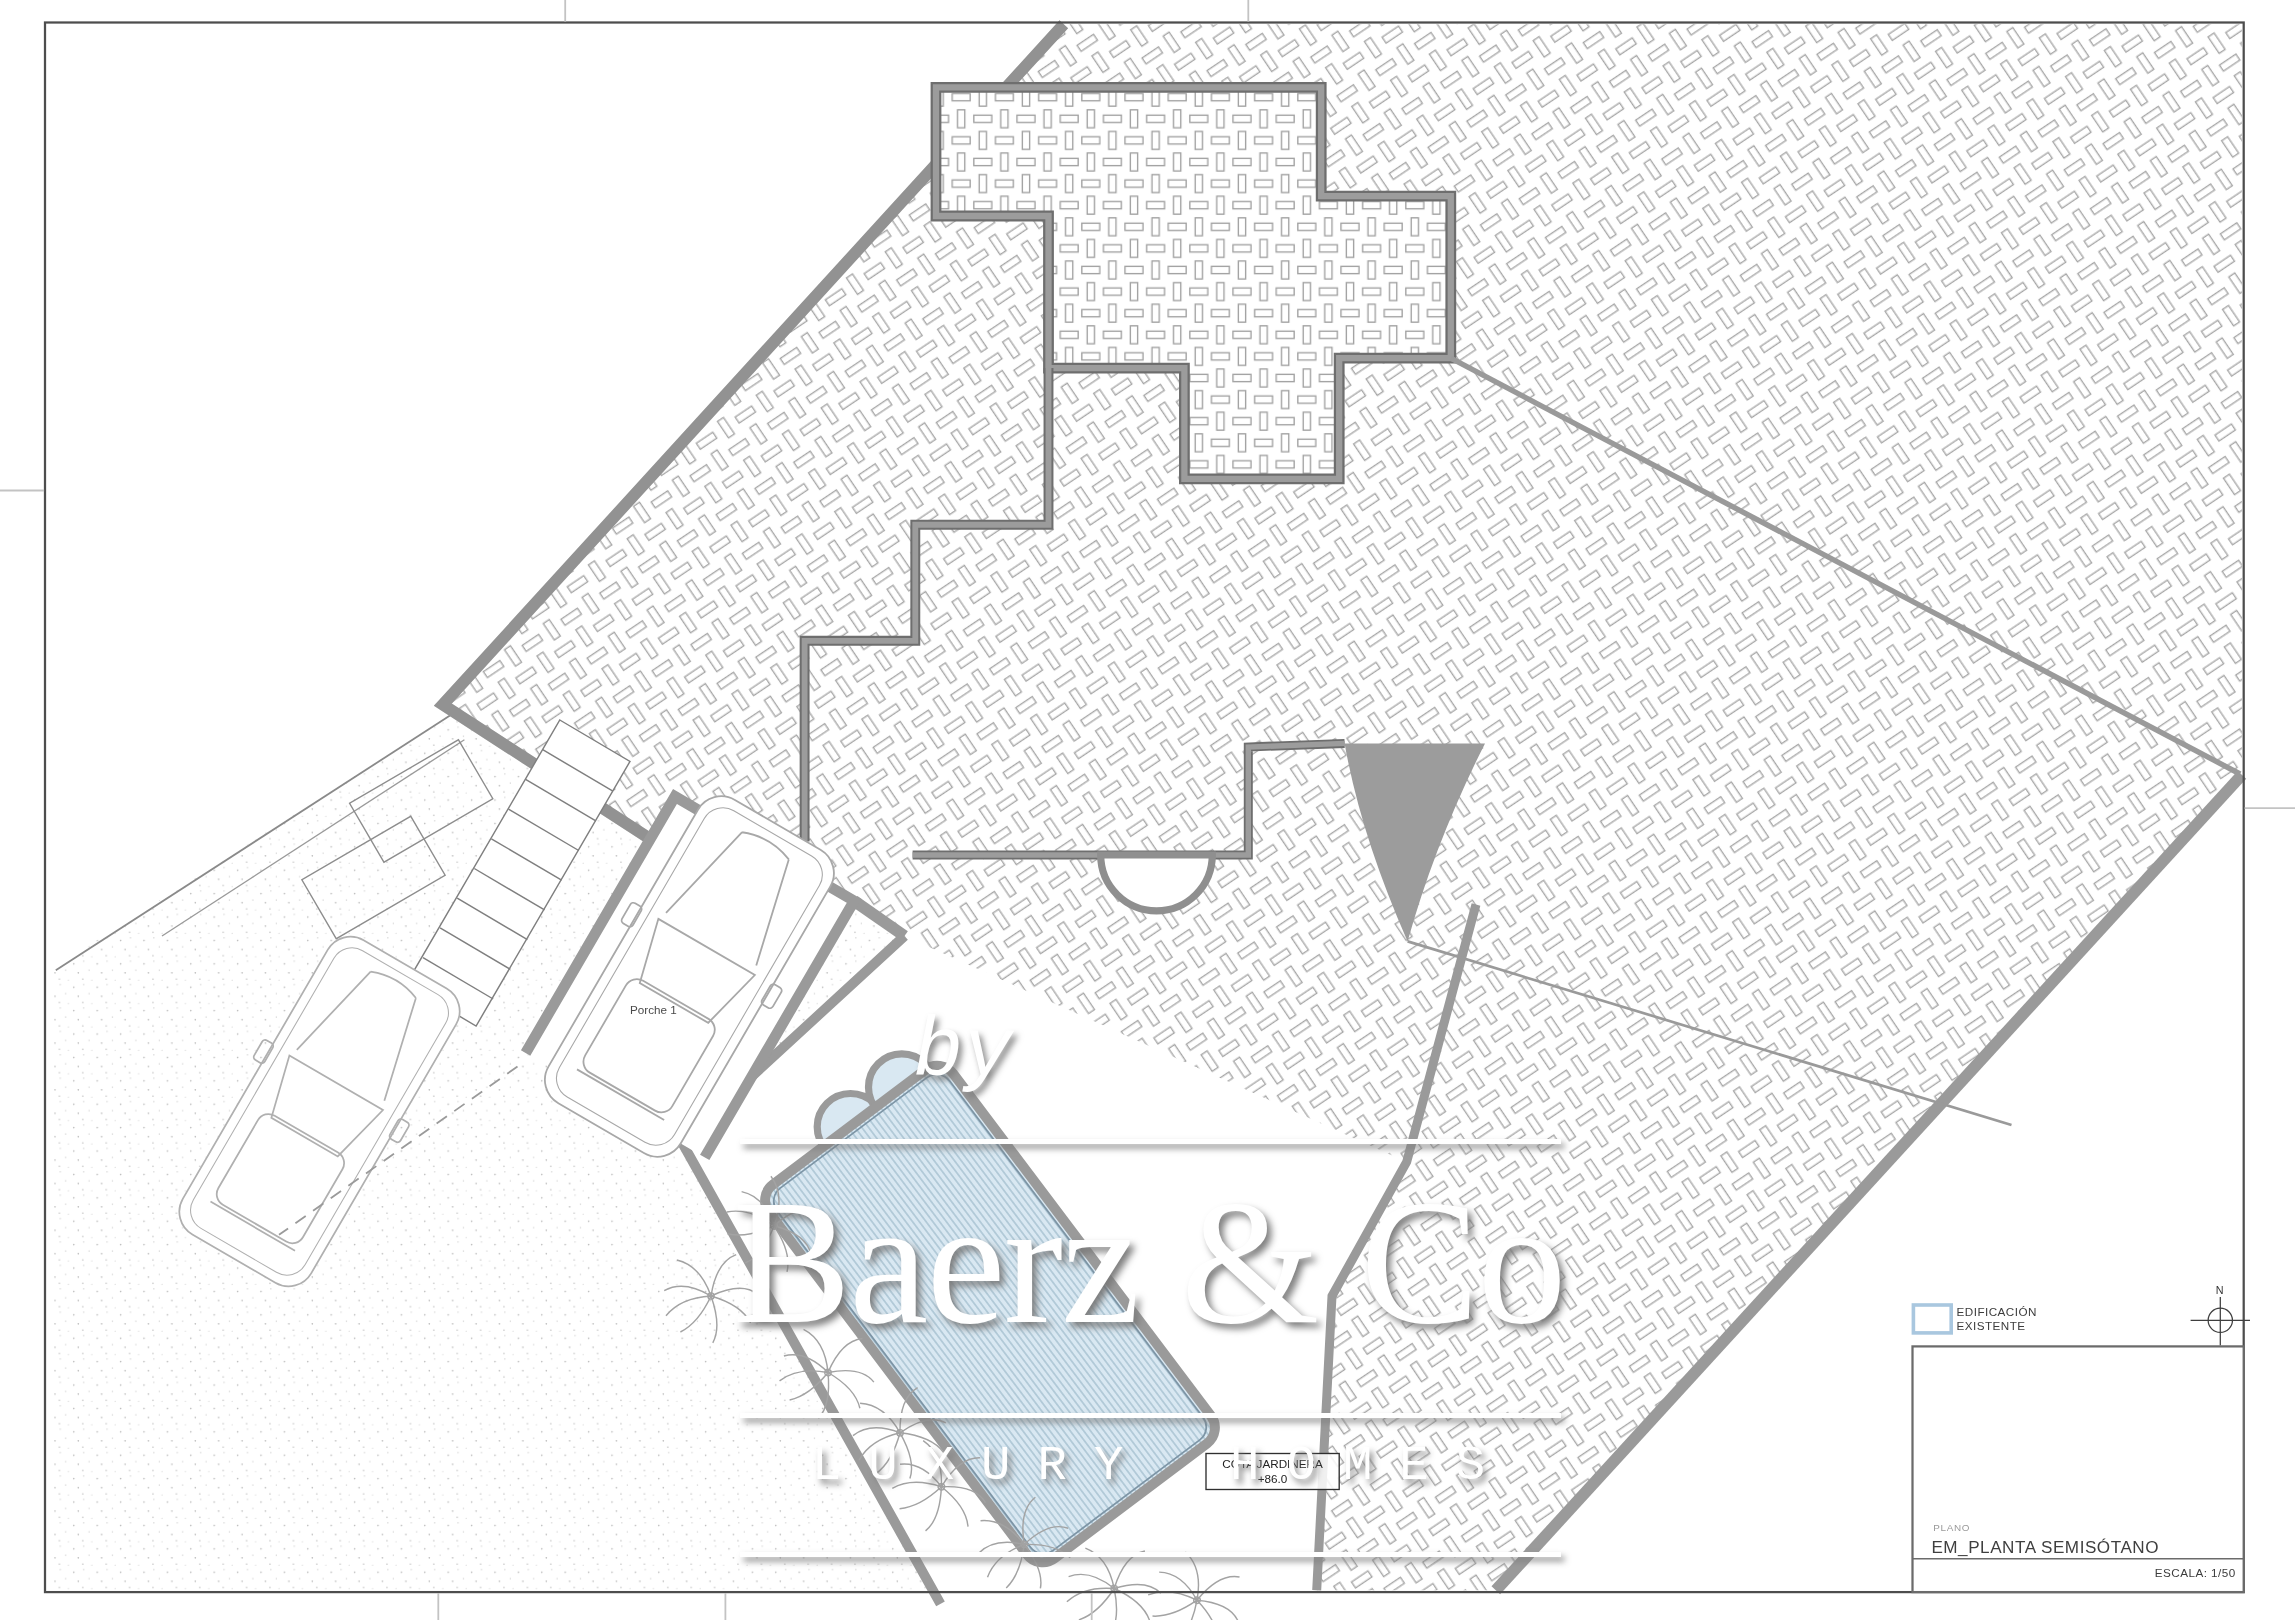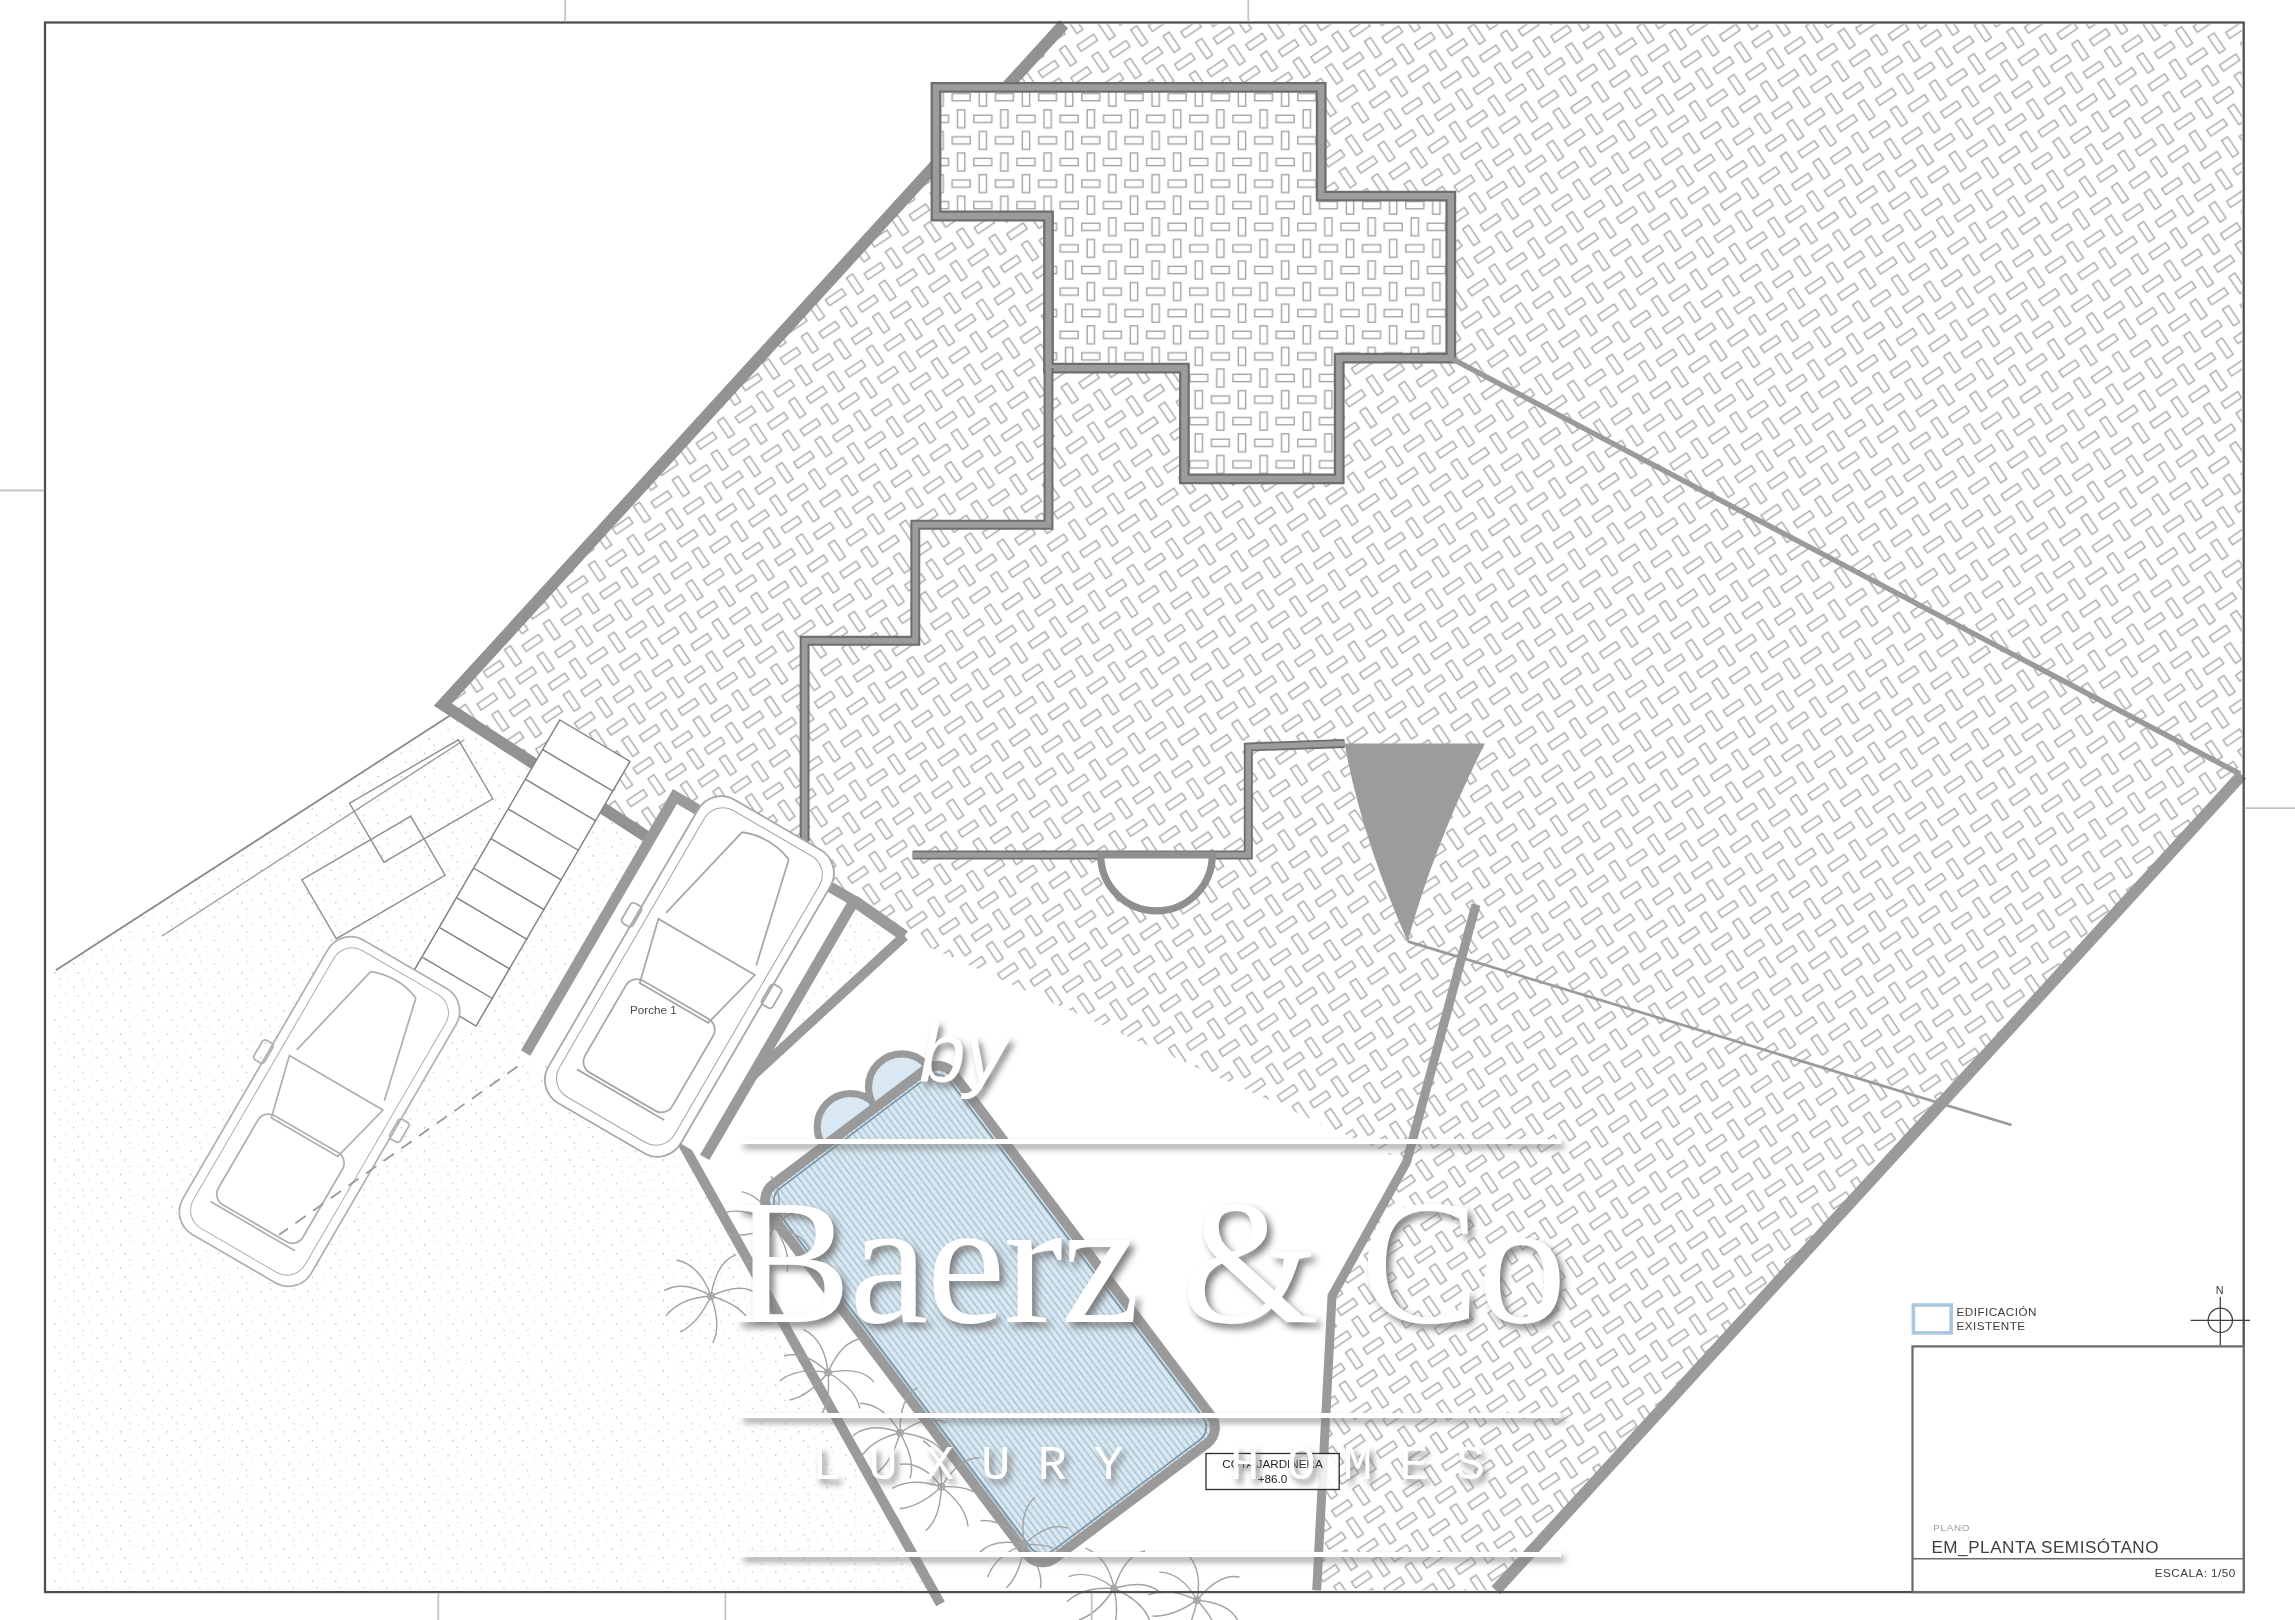--- a/index.html
+++ b/index.html
@@ -11,21 +11,21 @@
   .lbl-tiny{font-size:11px;letter-spacing:.8px;fill:#9a9a9a;}
   .lbl-title{font-size:19px;letter-spacing:.6px;fill:#3f3f3f;}
   .lbl-porch{font-size:13px;fill:#4a4a4a;}
   .lbl-cota{font-size:13px;fill:#222;}
   .lbl-n{font-size:12px;fill:#333;}
 
   
   #logo{position:absolute;left:720px;top:1006px;width:857px;text-align:center;
         color:#ffffff;pointer-events:none;}
   #logo .wm-by{position:absolute;left:108px;top:0px;width:270px;
-        font-family:Liberation Sans, sans-serif;font-style:italic;font-size:83px;
+        font-family:Liberation Mono, monospace;font-style:italic;font-size:83px;
         text-shadow:3.6px 4.5px 6.3px rgba(125,125,125,.95);}
   .wm-rule{position:absolute;left:20px;width:821px;height:5.4px;background:#fff;
         box-shadow:3.6px 4.5px 6.3px rgba(125,125,125,.85);}
   #rule1{top:133px;}
   #rule2{top:407px;}
   #rule3{top:546px;}
   #logo .wm-name{position:absolute;left:0;top:126px;width:857px;
         font-family:"Liberation Serif",serif;font-size:178px;letter-spacing:-1.8px;
         text-shadow:4.5px 5.4px 7.2px rgba(120,120,120,.95);white-space:nowrap;margin-top:27px;}
   #logo .wm-tag{position:absolute;left:27px;top:432px;width:830px;

